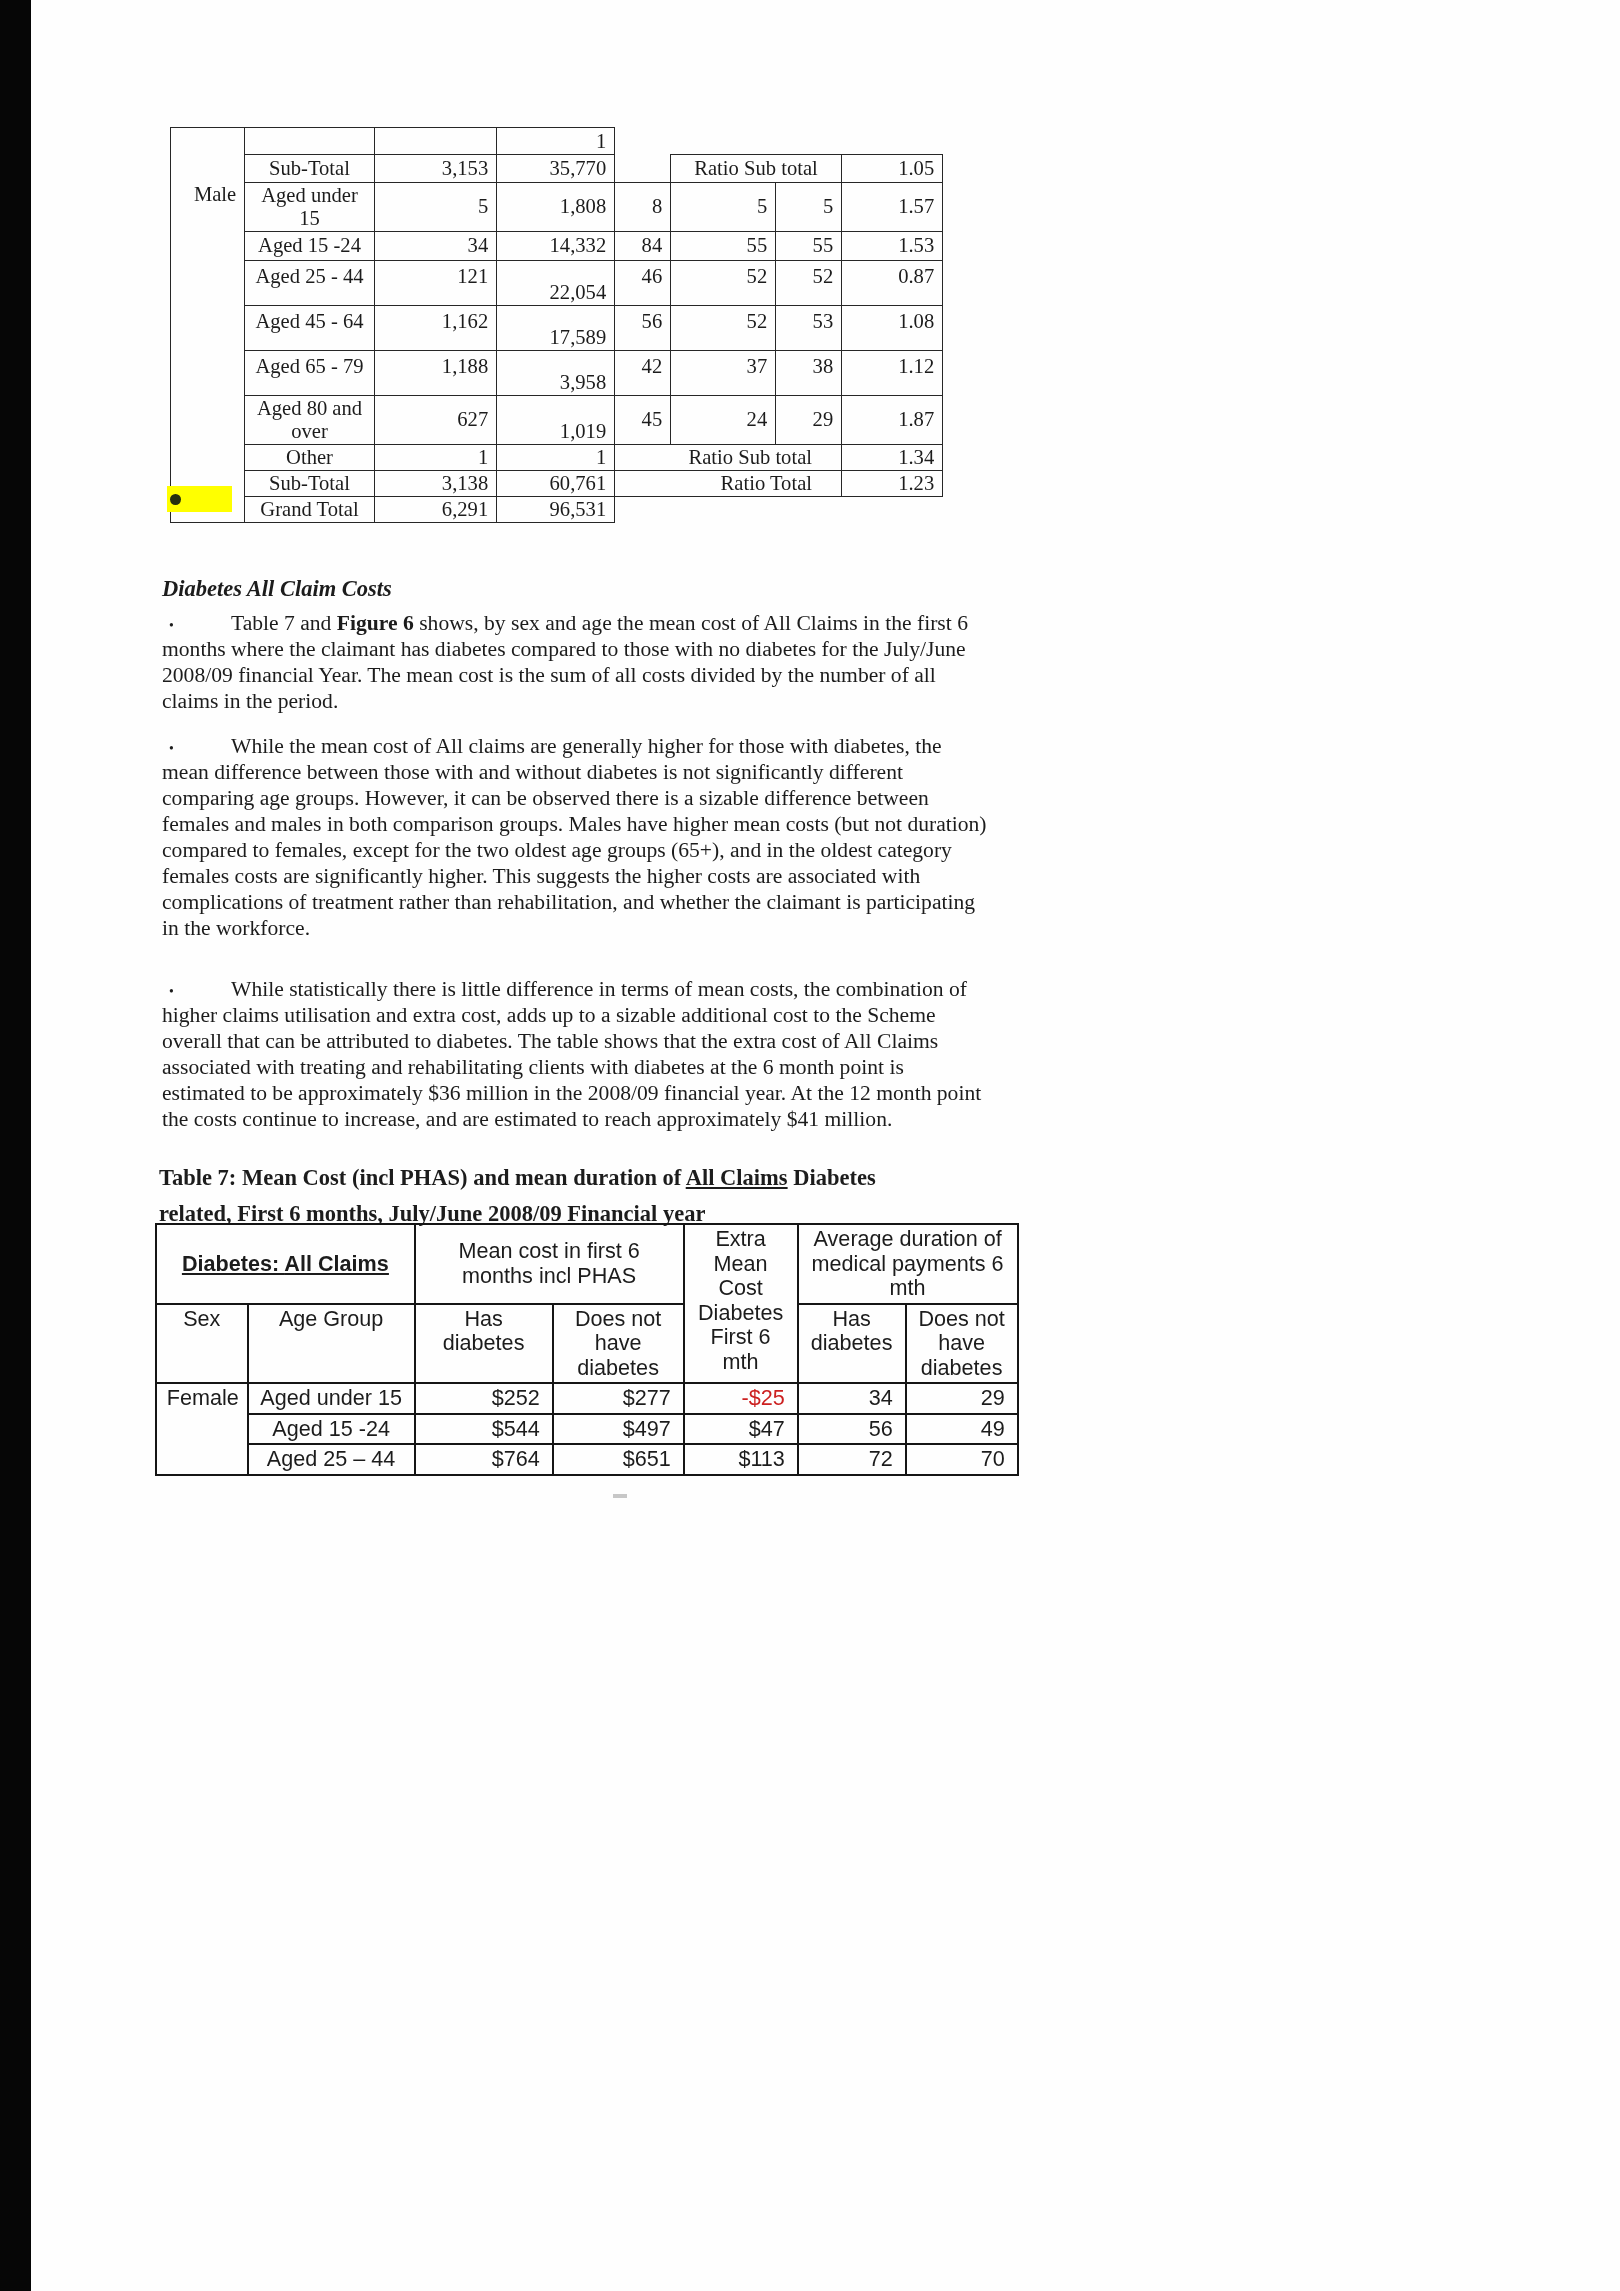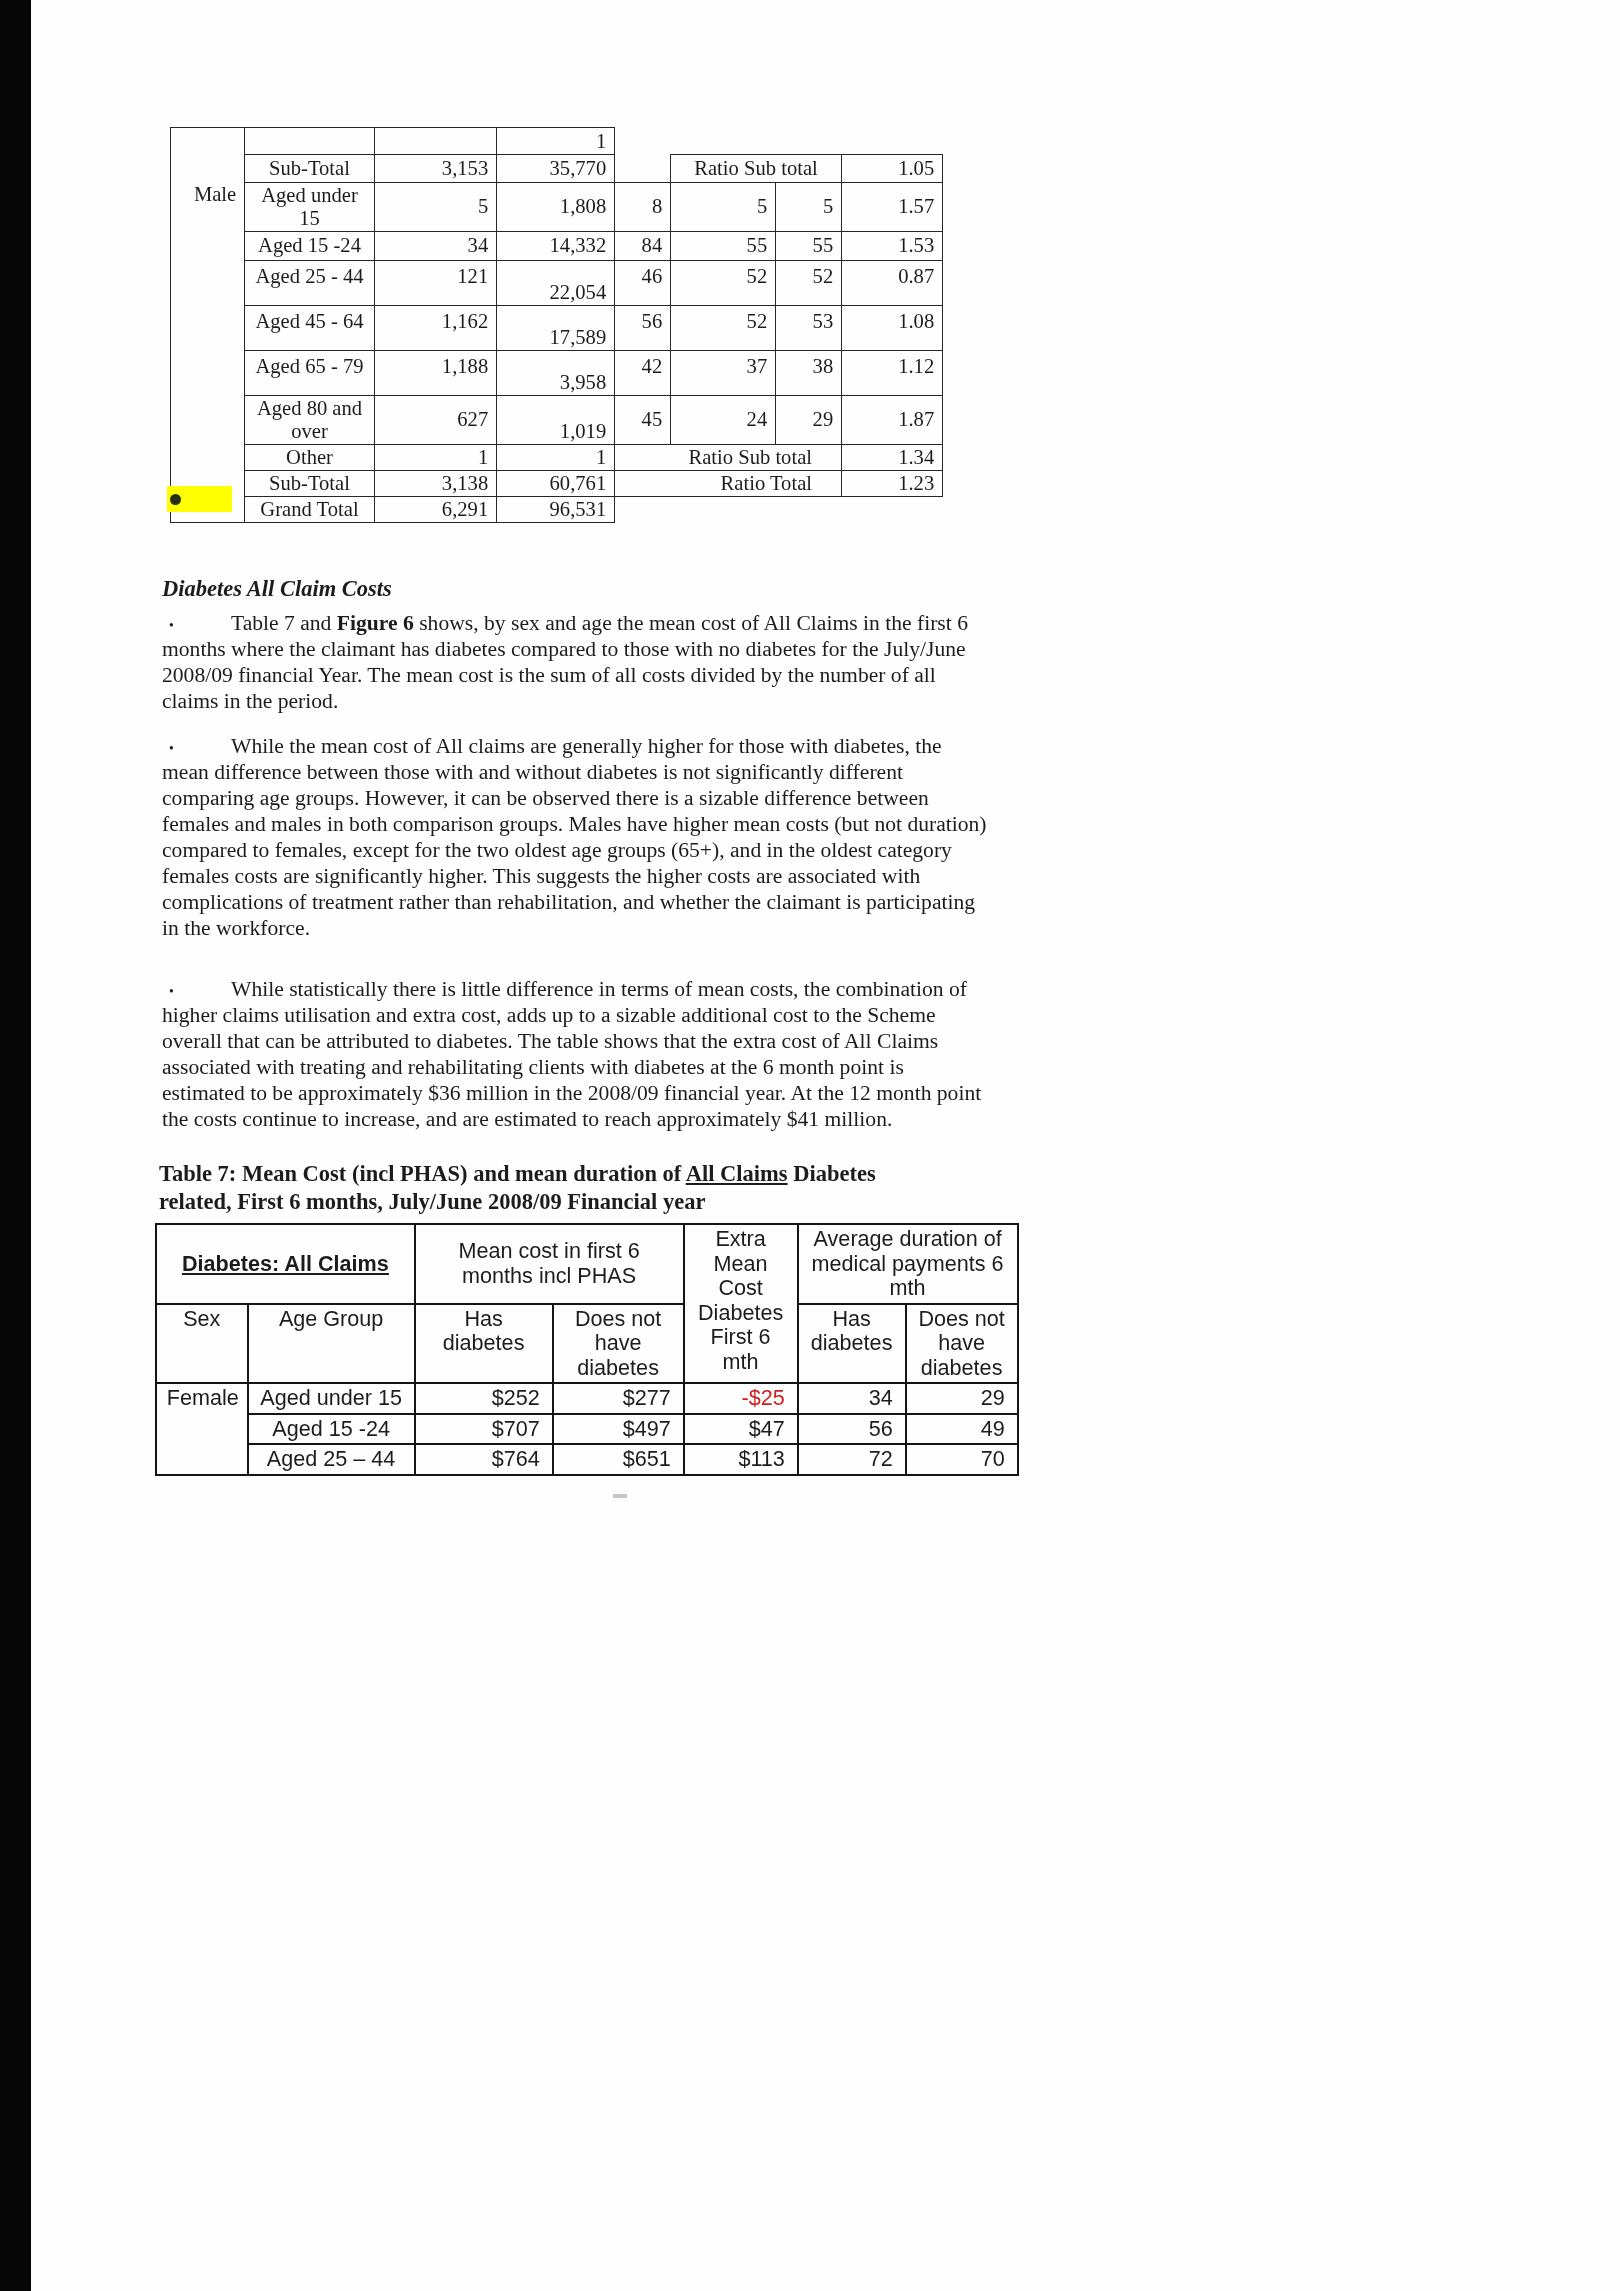--- a/index.html
+++ b/index.html
@@ -31,21 +31,21 @@
   .hl .dot { position: absolute; left: 2.9px; top: 7.8px; width: 10.8px; height: 10.8px; border-radius: 50%; background: #25300f; }
   .h-claims { position: absolute; left: 162px; top: 529px; font-size: 23.5px; font-weight: bold; }
   .h-diabetes { position: absolute; left: 162px; top: 576px; font-size: 22.5px; font-weight: bold; font-style: italic; }
   .para { position: absolute; left: 162px; width: 828px; font-size: 21.6px; line-height: 26px; }
   .para .bullet { position: absolute; left: 6.9px; top: 2.9px; font-size: 13.7px; }
   .para .ptext { display: block; text-indent: 69px; }
   .p1 { top: 610px; }
   .p2 { top: 733px; }
   .p3 { top: 976px; }
   .u { text-decoration: underline; }
-  .t7caption { position: absolute; left: 159px; top: 1160px; width: 784px; font-size: 22.5px; font-weight: bold; line-height: 28px; }
+  .t7caption { position: absolute; left: 159px; top: 1160px; width: 784px; font-size: 22.5px; font-weight: bold; line-height: 36px; }
 
   
   .t2 { position: absolute; left: 155px; top: 1223px; font-family: "Liberation Sans", sans-serif; font-size: 21.6px; table-layout: fixed; }
   .t2 td { border: 2px solid #151515; padding: 2px 7.8px; text-align: center; vertical-align: middle; line-height: 24.5px; }
   .t2 td.num { text-align: right; padding-right: 11.8px; padding-left: 38px; }
   .t2 td.sexv { vertical-align: top; text-align: left; padding-left: 9.8px; }
   .t2 td.bold { font-weight: bold; text-decoration: underline; }
   .t2 td.vtop { vertical-align: top; }
   .neg { color: var(--negative, #cc2020); }
 </style>
@@ -214,21 +214,21 @@
       <td class="sexv" rowspan="3">Female</td>
       <td>Aged under 15</td>
       <td class="num">$252</td>
       <td class="num">$277</td>
       <td class="num neg">-$25</td>
       <td class="num">34</td>
       <td class="num">29</td>
     </tr>
     <tr style="height:29px">
       <td>Aged 15 -24</td>
-      <td class="num">$707</td>
+      <td class="num">$544</td>
       <td class="num">$497</td>
       <td class="num">$47</td>
       <td class="num">56</td>
       <td class="num">49</td>
     </tr>
     <tr style="height:29px">
       <td>Aged 25 – 44</td>
       <td class="num">$764</td>
       <td class="num">$651</td>
       <td class="num">$113</td>

